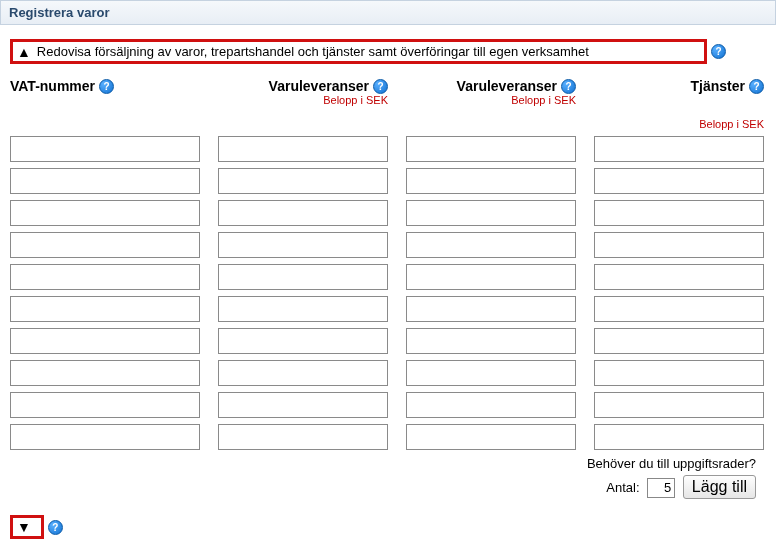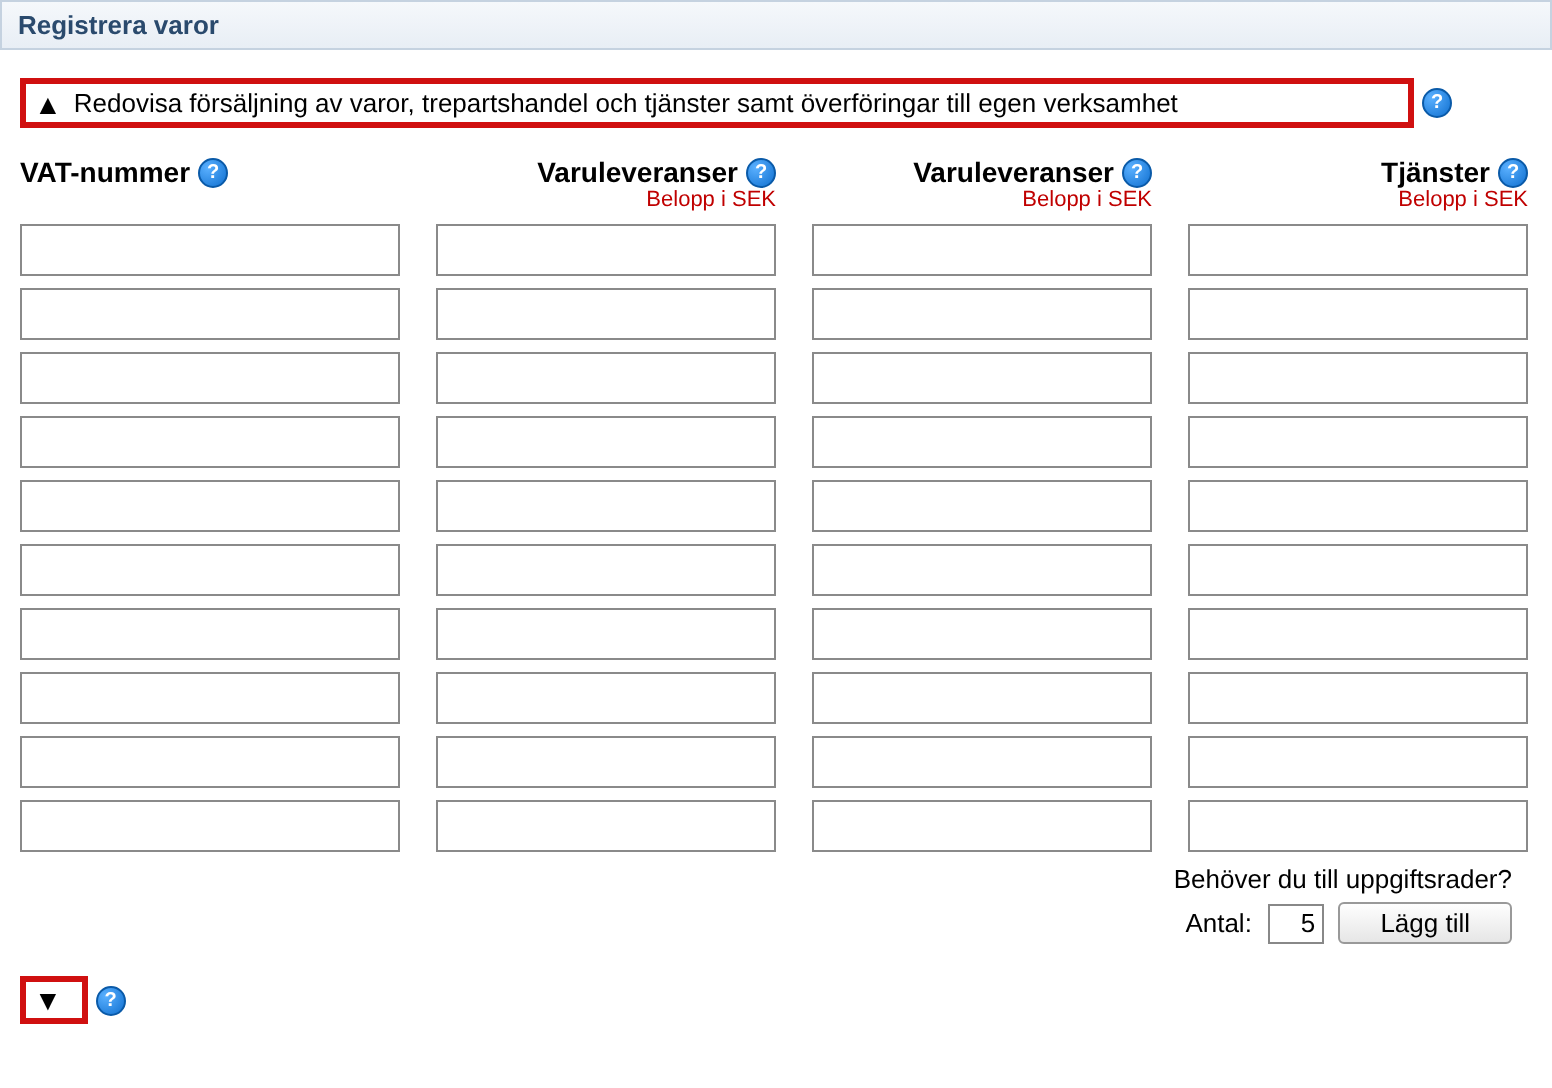--- a/index.html
+++ b/index.html
@@ -80,21 +80,21 @@
     font-size: 14px;
   }
   .col-head .sub-label {
     color: #c00000;
     font-size: 11px;
     font-weight: normal;
   }
   .col0 { width: 190px; }
   .col1 { width: 170px; }
   .col2 { width: 170px; }
-  .col3 { width: 170px; }
+  .col3 { width: 170px; gap: 24px; }
   .row-line {
     display: flex;
     gap: 18px;
     margin-bottom: 6px;
   }
   .cell-input {
     height: 26px;
     border: 1px solid #8a8a8a;
     padding: 2px 4px;
     font-size: 13px;
@@ -117,22 +117,22 @@
     border: 1px solid #888;
     padding: 1px 3px;
     margin: 0 4px;
     font-size: 13px;
   }
   .btn {
     display: inline-block;
     background: linear-gradient(to bottom, #fefefe, #e6e6e6);
     border: 1px solid #999;
     border-radius: 3px;
-    padding: 2px 20px;
-    font-size: 13px;
+    padding: 2px 8px;
+    font-size: 16px;
     cursor: pointer;
   }
   .btn:disabled {
     color: #aaa;
     cursor: default;
   }
 </style>
 </head>
 <body>
 

